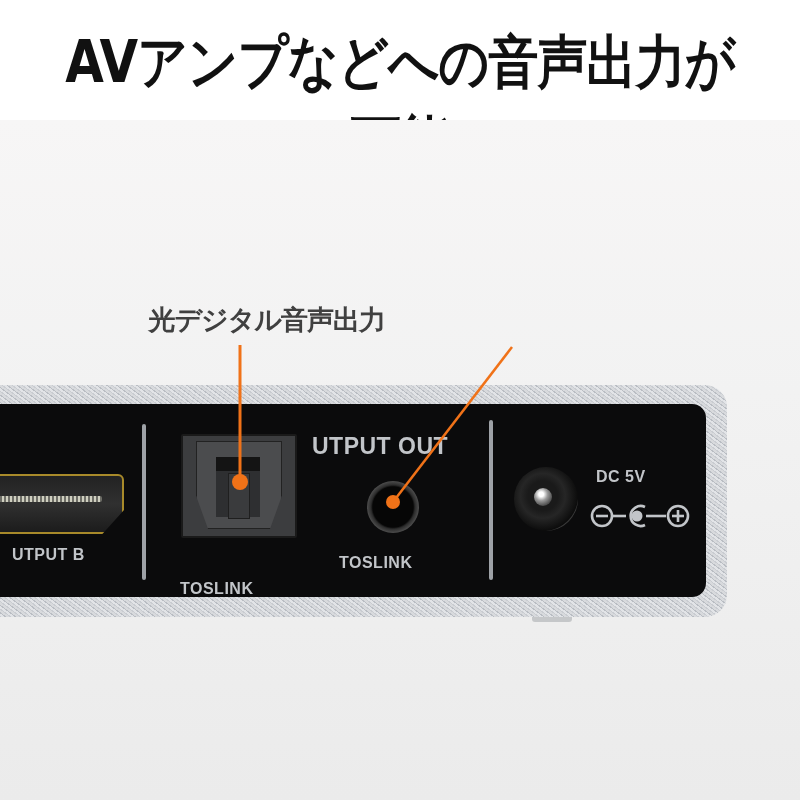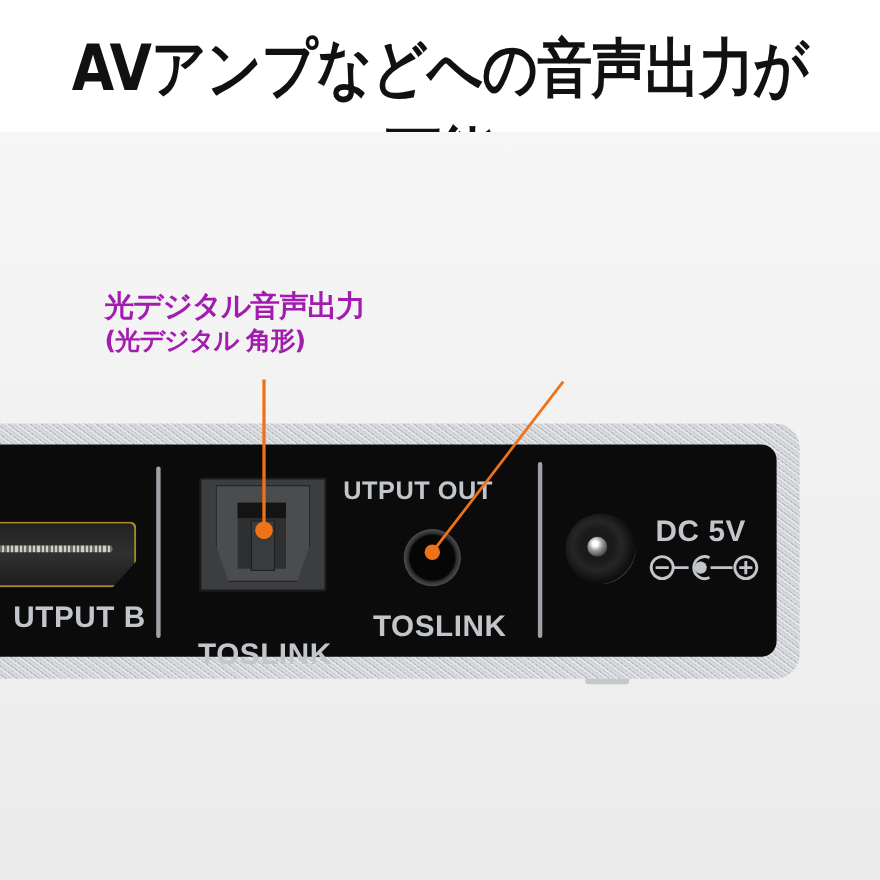--- a/index.html
+++ b/index.html
@@ -1,31 +1,31 @@
 <!DOCTYPE html>
 <html><head>
 <meta charset="utf-8">
 <style>
   html, body { margin:0; padding:0; }
   body { width:800px; height:800px; position:relative; overflow:hidden; background:#ffffff; font-family:"Liberation Sans", "DejaVu Sans", sans-serif; }
   .header { position:absolute; left:0; top:0; width:800px; height:120px; background:#ffffff; }
   .headline { position:absolute; left:0; top:22px; width:800px; text-align:center; font-size:58px; font-weight:bold; color:#111111; letter-spacing:-1px; font-family:"DejaVu Sans", sans-serif; line-height:80px; transform:scaleX(0.86); transform-origin:center; }
   .photo { position:absolute; left:0; top:120px; width:800px; height:680px; background:linear-gradient(#f7f6f6 0%, #f2f2f2 40%, #ebebeb 100%); }
-  .callout { position:absolute; text-align:left; color:#a21caf; font-family:"DejaVu Sans", sans-serif; font-weight:bold; }
+  .callout { position:absolute; text-align:right; color:#404040; font-family:"DejaVu Sans", sans-serif; font-weight:bold;margin-top:41px; }
   .callout .l1 { font-size:27px; line-height:34px; letter-spacing:-1px; }
   .callout .l2 { font-size:23px; line-height:28px; letter-spacing:-1px; }
   .callout-optical { left:95px; top:262px; width:290px; }
   .callout-analog { left:430px; top:262px; width:280px; }
 
   .device-frame { position:absolute; left:-30px; top:385px; width:757px; height:232px; border-radius:0 22px 22px 0;
     background: repeating-linear-gradient(37deg, #c9ccd1 0 1px, #e2e4e7 1px 3px, #b9bdc3 3px 4px, #d8dadd 4px 6px); }
   .device-panel { position:absolute; left:-30px; top:404px; width:736px; height:193px; background:#0b0b0c; border-radius:0 14px 14px 0; }
   .foot { position:absolute; left:532px; top:617px; width:40px; height:5px; background:#c5c7c9; border-radius:0 0 3px 3px; }
   .divider { position:absolute; width:4px; background:#9ea2a7; border-radius:2px; }
-  .panel-label { position:absolute; color:#c2c5c9; font-weight:bold; font-size:27px; letter-spacing:0.5px; white-space:nowrap; }
+  .panel-label { position:absolute; color:#c2c5c9; font-weight:bold; font-size:16px; letter-spacing:0.5px; white-space:nowrap; }
 
   .hdmi { position:absolute; left:-20px; top:474px; width:140px; height:56px; border:2px solid #a88a2a; border-radius:4px 6px 14px 4px; background:linear-gradient(#222 0%, #303030 50%, #1c1c1c 100%);
     clip-path: polygon(0 0,100% 0,100% 60%,85% 100%,0 100%); }
   .hdmi-pins { position:absolute; left:-10px; top:496px; width:112px; height:6px; background:repeating-linear-gradient(90deg,#cfcfc0 0 2px,#6d6d66 2px 4px); border-radius:2px; }
 
   .toslink { position:absolute; left:181px; top:434px; width:112px; height:100px; background:#3c3d3f; border:2px solid #1a1a1a; border-radius:2px; }
   .toslink-inner { position:absolute; left:196px; top:441px; width:84px; height:86px; background:#4b4c4e;
     clip-path: polygon(0 0,100% 0,100% 62%,86% 100%,14% 100%,0 62%); border:1px solid #222; }
   .toslink-slot { position:absolute; left:216px; top:457px; width:44px; height:60px; background:#2e2f31; }
   .toslink-dark { position:absolute; left:216px; top:457px; width:44px; height:14px; background:#141414; }
@@ -43,21 +43,20 @@
 <body>
 
 <div class="header">
   <div class="headline">AVアンプなどへの音声出力が可能</div>
 </div>
 
 <div class="photo"></div>
 
 <div class="callout callout-optical">
   <div class="l1">光デジタル音声出力</div>
-  <div class="l2">(光デジタル 角形)</div>
 </div>
 
 <div class="callout callout-analog">
 </div>
 
 <div class="device-frame"></div>
 <div class="device-panel"></div>
 <div class="foot"></div>
 
 <div class="hdmi"></div>

